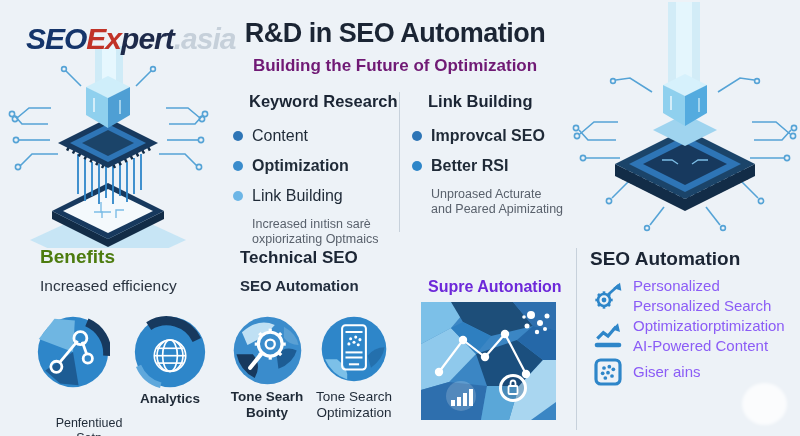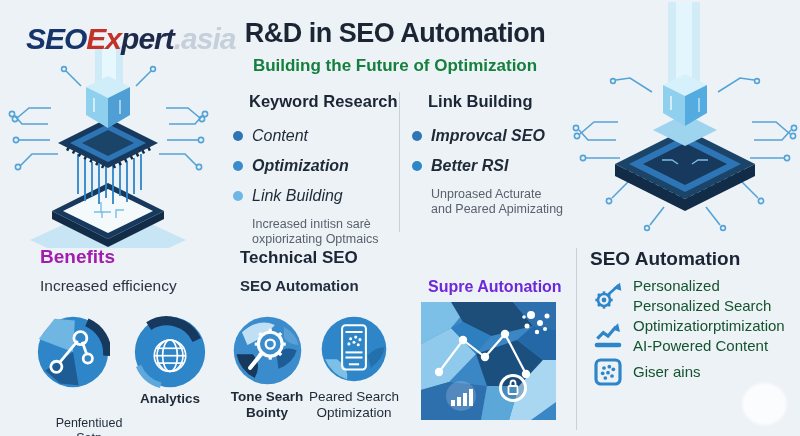--- a/index.html
+++ b/index.html
@@ -14,61 +14,61 @@
   
   .logo{left:26px;top:22px;font-size:30px;font-weight:800;font-style:italic;letter-spacing:-1px;white-space:nowrap;}
   .logo .seo{color:#15356b;}
   .logo .ex{color:#c13328;}
   .logo .pert{color:#1e2a4a;}
   .logo .tld{color:#c6d0da;font-weight:700;}
 
   
   .titleblock{left:213px;top:18px;width:364px;text-align:center;}
   .titleblock h1{margin:0;font-size:27px;font-weight:800;color:#1b2534;letter-spacing:-0.5px;}
-  .titleblock h2{margin:7px 0 12px 0;font-size:17px;font-weight:700;color:#15803d;}
+  .titleblock h2{margin:7px 0 12px 0;font-size:17px;font-weight:700;color:#701a75;}
 
   
   .col{width:170px;}
   .col-kw{left:233px;top:92px;}
   .col-lb{left:412px;top:92px;}
   .col h3{margin:0 0 16px 16px;font-size:16.5px;font-weight:800;color:#1b2534;}
-  .col ul{list-style:none;margin:0;padding:0;font-style:italic;}
+  .col ul{list-style:none;margin:0;padding:0;}
   .col li{display:flex;align-items:center;margin:0 0 12px 0;font-size:16px;color:#1f2a37;}
   .dot{width:10px;height:10px;border-radius:50%;margin-right:9px;flex:0 0 auto;}
   .col-kw .b1 .dot{background:#2e75b6;} .col-kw .b2 .dot{background:#3a8ccc;} .col-kw .b3 .dot{background:#6db6e6;}
   .col-lb .b1 .dot{background:#2e75b6;} .col-lb .b2 .dot{background:#6db6e6;} .col-lb .b3 .dot{background:#2e86c9;}
   .bold{font-weight:700;}
   .note{margin:2px 0 0 19px;font-size:12.5px;line-height:15px;color:#59616c;}
 
   .vdivider{width:1px;background:#c7d1db;}
   .vd1{left:399px;top:92px;height:140px;}
   .vd2{left:576px;top:248px;height:182px;}
 
   
   .benefits{left:40px;top:246px;}
-  .benefits h3{margin:0;font-size:19px;font-weight:800;color:#a21caf;}
+  .benefits h3{margin:0;font-size:19px;font-weight:800;color:#4d7c0f;}
   .benefits p{margin:9px 0 0 0;font-size:15.5px;color:#2b3440;}
 
   .technical{left:240px;top:248px;}
   .technical h3{margin:0;font-size:17px;font-weight:800;color:#1b2534;}
   .technical h4{margin:9px 0 0 0;font-size:15px;font-weight:700;color:#232e3e;}
 
   .supre-title{left:428px;top:278px;font-size:16px;font-weight:800;color:#6d28d9;}
   .supre-panel{left:421px;top:302px;width:135px;height:118px;}
 
   
   .card-label{font-size:12.5px;line-height:15px;text-align:center;color:#1f2a37;}
   .card-label.bold13{font-size:13.5px;line-height:16px;font-weight:700;}
 
   
   .sa-title{left:590px;top:248px;font-size:19px;font-weight:800;color:#1b2534;}
   .feature{left:592px;width:200px;display:flex;align-items:center;}
   .f1{top:276px;} .f2{top:316px;} .f3{top:356px;}
   .feature .ficon{width:32px;height:32px;flex:0 0 auto;margin-right:9px;}
-  .feature .ftext{font-size:15px;line-height:19.5px;color:#14532d;}
+  .feature .ftext{font-size:15px;line-height:19.5px;color:#8b5cf6;}
 
   .watermark{left:742px;top:383px;width:45px;height:42px;border-radius:50%;
     background:rgba(255,255,255,0.75);filter:blur(1.5px);}
 </style>
 </head>
 <body>
 
 <svg class="abs" style="left:6px;top:46px;" width="205" height="202" viewBox="0 0 205 202">
 
   <rect x="89" y="0" width="28" height="66" fill="#bfe7f7" opacity="0.65"></rect>
@@ -331,21 +331,21 @@
   <g fill="#ffffff">
     <circle cx="36" cy="28" r="1.8"></circle>
       <circle cx="42" cy="26" r="1.8"></circle>
       <circle cx="47" cy="29" r="1.8"></circle>
     <circle cx="34" cy="34" r="1.8"></circle>
       <circle cx="40" cy="32" r="1.8"></circle>
       <circle cx="45" cy="35" r="1.8"></circle>
   </g>
 </svg>
 <div class="abs card-label bold13" style="left:303px;top:389px;width:102px;font-weight:400;">
-  <span>Peared Search</span><br>
+  <span>Tone Search</span><br>
   <span>Optimization</span>
 </div>
 
 <div class="abs supre-title">Supre Autonation</div>
 <svg class="abs supre-panel" viewBox="0 0 135 118">
   <rect x="0" y="0" width="135" height="118" fill="#3b86c4"></rect>
   <polygon points="0,0 52,0 30,26 0,42" fill="#7cc0e8"></polygon>
   <polygon points="30,0 92,0 112,24 70,34 42,20" fill="#1d4e79"></polygon>
   <polygon points="92,0 135,0 135,28 112,24" fill="#2e6fae"></polygon>
   <polygon points="0,42 30,26 55,52 28,80 0,88" fill="#8fc9ec"></polygon>

